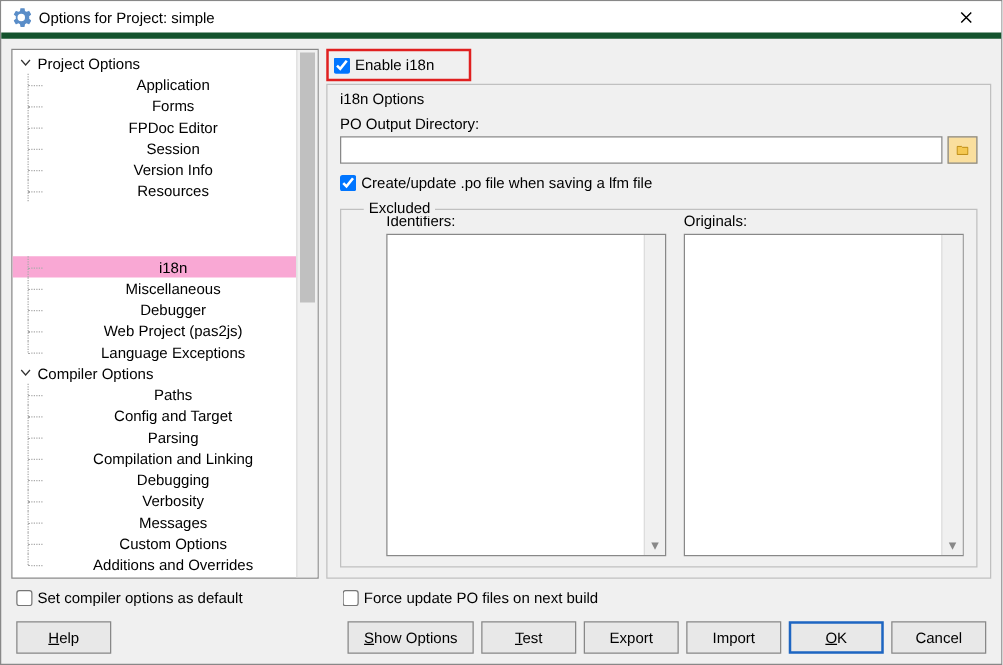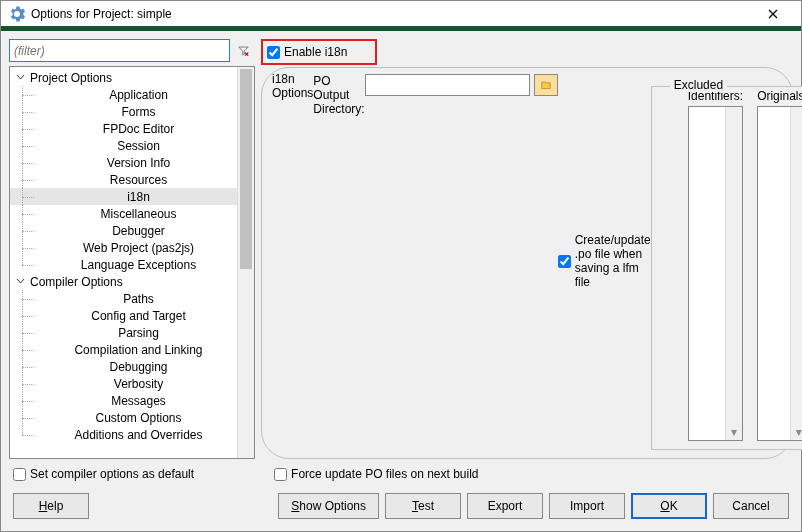--- a/index.html
+++ b/index.html
@@ -15,21 +15,21 @@
   .filter-row { display: flex; gap: 2px; margin-bottom: 4px; }
   .filter-input { flex: 1; border: 1px solid #2a7bde; padding: 3px 4px; height: 23px; color: #888; font-style: italic; outline: none;}
   .filter-clear { width: 23px; height: 23px; border: none; background: transparent; display:flex; align-items:center; justify-content:center; cursor:pointer; color:#666;}
   .tree-wrap { flex: 1; border: 1px solid #888; background: #fff; position: relative; overflow: hidden; display:flex;}
   .tree { flex:1; overflow-y: hidden; padding: 2px 0; }
   .tree-scroll { width: 17px; background: #f0f0f0; border-left: 1px solid #ddd; position:relative;}
   .tree-thumb { position:absolute; left:2px; right:2px; top:2px; height: 200px; background:#c0c0c0;}
   .node { display: flex; align-items: center; height: 17px; padding-left: 4px; cursor: pointer; white-space: nowrap;}
   .node.lv1 { padding-left: 4px; }
   .node.lv2 { padding-left: 30px; position: relative; justify-content: center; }
-  .node.selected { background: #e5e5e5; }
+  .node.selected { background: #f9a8d4; margin-top: 44px; }
   .expander { width: 12px; height: 12px; display: inline-flex; align-items: center; justify-content: center; margin-right: 4px; cursor:pointer;}
   .expander svg { width: 9px; height: 9px; }
   .node.lv2::before { content:""; position:absolute; left: 12px; top: 0; bottom: 50%; border-left: 1px dotted #aaa; }
   .node.lv2::after { content:""; position:absolute; left: 12px; top: 50%; width: 12px; border-top: 1px dotted #aaa; }
   .node.lv2.not-last::before { bottom: 0; }
   
   .node.lv2.not-last::before { top:0; bottom:0; border-left:1px dotted #aaa;}
   .node.lv2.is-last::before { top:0; height:50%; border-left:1px dotted #aaa;}
   .right-col { flex: 1; display: flex; flex-direction: column; min-width: 0;}
   .enable-row { padding: 0 0 2px 0; }
@@ -71,29 +71,20 @@
     <div class="close-btn">
       <svg width="10" height="10" viewBox="0 0 10 10">
           <path d="M1 1l8 8M9 1l-8 8" stroke="currentColor" stroke-width="1.2"></path>
         </svg>
     </div>
   </div>
 
   <div class="content">
     <div class="upper">
       <div class="left-col">
-        <div class="filter-row">
-          <input class="filter-input" placeholder="(filter)" style="">
-          <button class="filter-clear">
-            <svg width="14" height="14" viewBox="0 0 14 14">
-                <path d="M1 2h12l-5 5v4l-2 1V7z" fill="none" stroke="#666"></path>
-                <path d="M9 9l4 4M13 9l-4 4" stroke="#a00" stroke-width="1.4"></path>
-              </svg>
-          </button>
-        </div>
         <div class="tree-wrap">
           <div class="tree" id="tree">
               <div class="node lv1">
                 <span class="expander">
                   <svg viewBox="0 0 9 9">
                     <path d="M1 2l3.5 4L8 2" fill="none" stroke="#333"></path>
                   </svg>
                 </span>
                 <span>Project Options</span>
               </div>
@@ -175,21 +166,21 @@
       <div class="right-col">
         <div class="enable-row">
           <span class="highlight-box">
             <label class="chk">
               <input type="checkbox" id="cb-enable" checked="" style="">
               <span>Enable i18n</span>
             </label>
           </span>
         </div>
 
-        <div class="group topless" style="flex:1; display:flex; flex-direction:row;border-radius:28px;">
+        <div class="group topless" style="flex:1; display:flex; flex-direction:column;">
           <div class="group-title-inset">i18n Options</div>
           <div class="row-label">PO Output Directory:</div>
           <div class="input-row">
             <input class="text-input" value="" style="">
             <button class="browse-btn">
               <svg width="14" height="12" viewBox="0 0 14 12">
                   <path d="M1 2h5l1 1h6v8H1z" fill="#f5c851" stroke="#b8860b"></path>
                 </svg>
             </button>
           </div>

